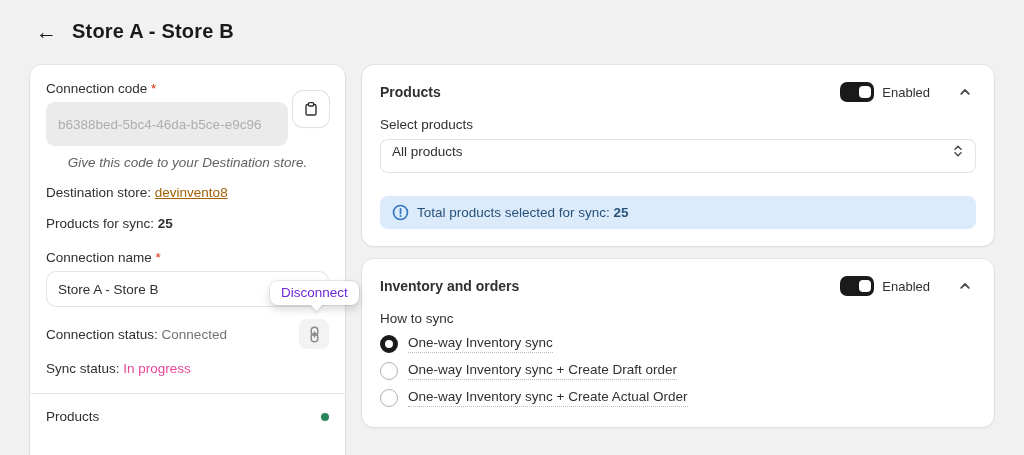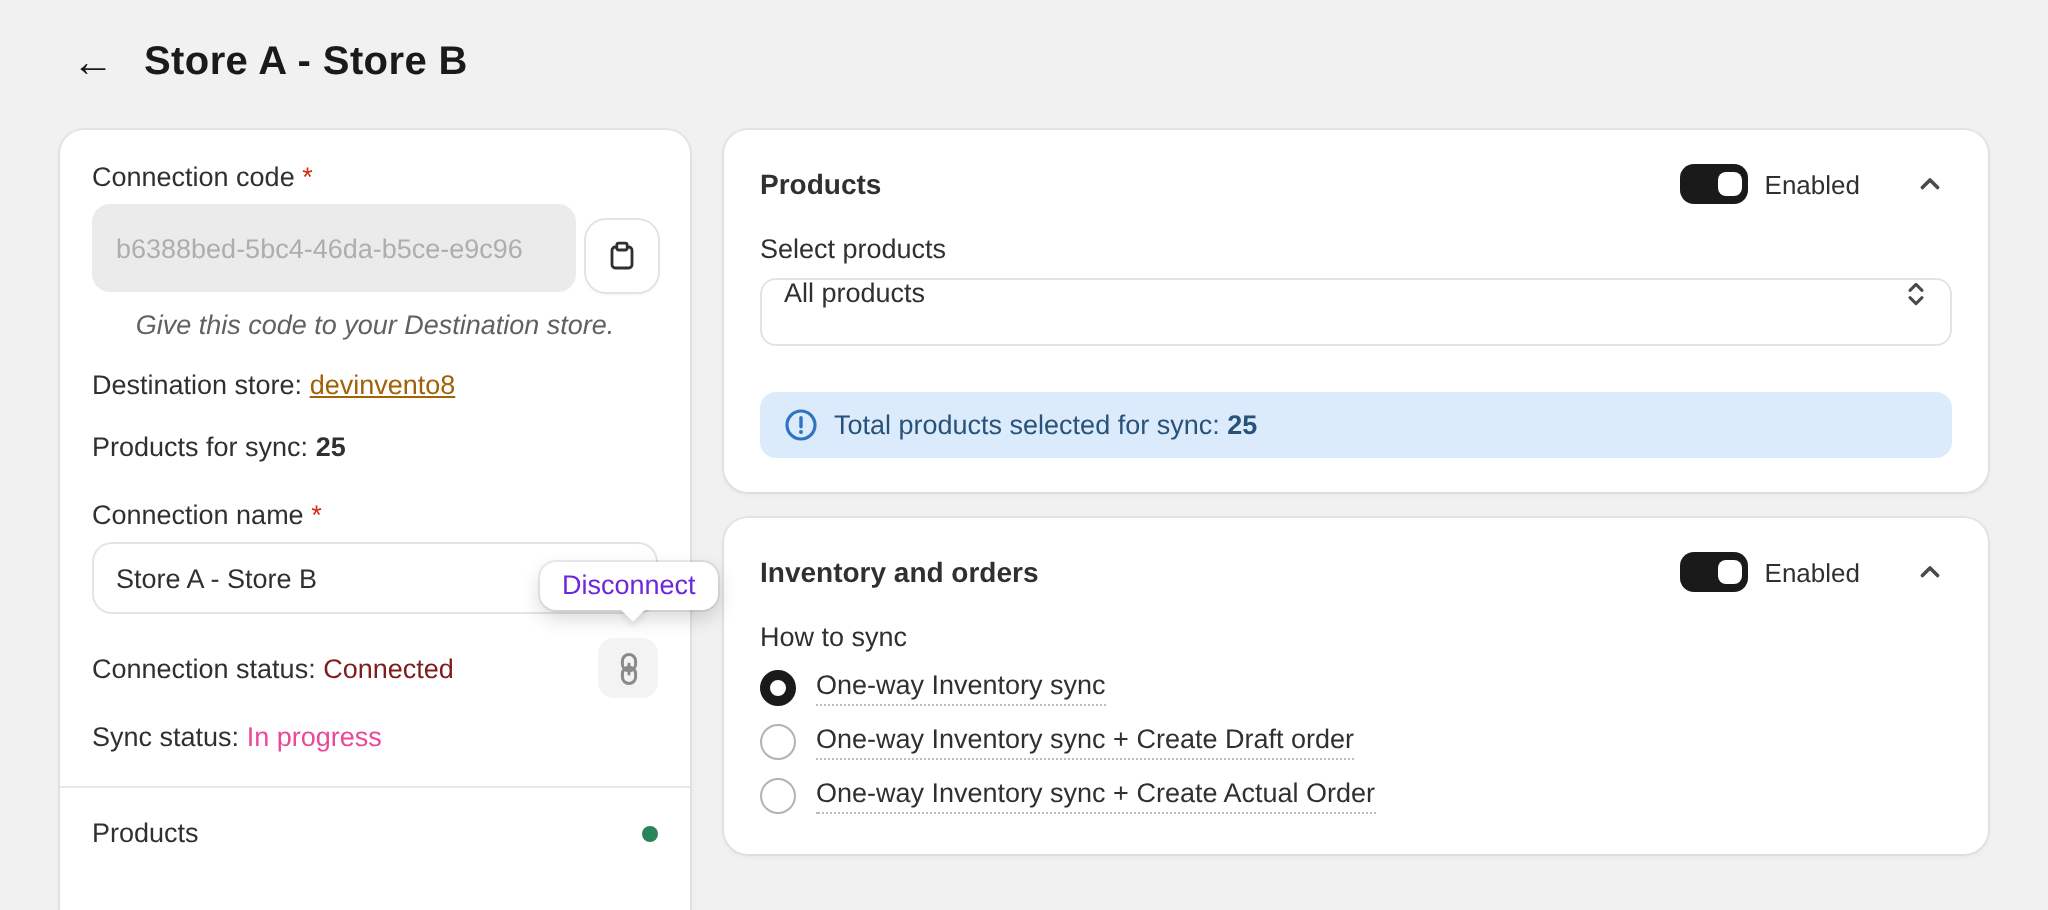--- a/index.html
+++ b/index.html
@@ -22,21 +22,21 @@
   .card {
     background: #fff;
     border-radius: 12px;
     box-shadow: 0 0 0 1px rgba(0,0,0,.045), 0 1px 3px rgba(0,0,0,.06);
   }
 
   
   .left-card { width: 315px; padding: 16px; position: relative; height: 436px; flex: none; }
   .field-label { font-size: 13.5px; margin-bottom: 6px; }
   .req { color: #d72c0d; }
-  .code-block { display: flex; gap: 5px; align-items: flex-end; }
+  .code-block { display: flex; gap: 5px; align-items: flex-start; }
   .code-col { flex: 1; min-width: 0; }
   .code-input {
     width: 100%; height: 44px; background: #ebebeb; border: none; border-radius: 9px;
     color: #aeaeae; padding: 0 12px; font-size: 13.5px; font-family: inherit;
     white-space: nowrap; overflow: hidden;
   }
   .copy-btn {
     width: 36px; height: 36px; margin-top: 10px; border-radius: 10px; background: #fff;
     box-shadow: 0 0 0 1px #e3e3e3, 0 1px 2px rgba(0,0,0,.06);
     display: flex; align-items: center; justify-content: center; cursor: pointer; flex: none;
@@ -46,21 +46,21 @@
   .info-row + .info-row { margin-top: 16px; }
   .link { color: #a16207; text-decoration: underline; cursor: pointer; }
   .bold { font-weight: 700; }
   .name-label { margin-top: 19px; }
   .name-input {
     width: 100%; height: 36px; border: none; border-radius: 10px; background: #fff;
     box-shadow: inset 0 0 0 1px #e4e4e4; padding: 0 12px; font-size: 13.5px;
     font-family: inherit; color: #303030;
   }
   .status-row { display: flex; justify-content: space-between; align-items: center; margin-top: 12px; }
-  .green { color: #7f1d1d; }
+  .green { color: #737373; }
   .blue { color: #ec4899; }
   .unlink-btn {
     width: 30px; height: 30px; border-radius: 8px; background: #f3f3f3;
     display: flex; align-items: center; justify-content: center; cursor: pointer;
   }
   .sync-row { margin-top: 12px; }
   .divider { height: 1px; background: #e7e7e7; margin: 17px -16px 0 -16px; }
   .footer-row { display: flex; justify-content: space-between; align-items: center; padding-top: 15px; }
   .green-dot { width: 8px; height: 8px; border-radius: 50%; background: #29845a; }
 
@@ -83,22 +83,22 @@
   .panel-title { font-size: 14px; font-weight: 700; flex: 1; }
   .toggle { width: 34px; height: 20px; background: #1a1a1a; border-radius: 7px; position: relative; cursor: pointer; flex: none; }
   .toggle-knob { position: absolute; right: 3px; top: 4px; width: 12px; height: 12px; background: #fff; border-radius: 4px; }
   .toggle-label { font-size: 13px; margin-left: 8px; }
   .chevron-btn { margin-left: 28px; margin-right: 4px; cursor: pointer; display: flex; align-items: center; }
   .panel-body { padding: 0 18px; }
 
   .select-label { margin-top: 15px; }
   .select-box {
     margin-top: 7px; height: 34px; border-radius: 8px; background: #fff;
-    box-shadow: inset 0 0 0 1px #e3e3e3; display: flex; align-items: flex-start;
-    justify-content: space-between; padding: 0 12px; font-size: 13.5px; cursor: pointer;
+    box-shadow: inset 0 0 0 1px #e3e3e3; display: flex; align-items: flex-end;
+    justify-content: space-between; padding: 14px 12px; font-size: 13.5px; cursor: pointer;
   }
   .banner {
     margin: 23px 0 17px 0; background: #dcebfb; border-radius: 8px;
     padding: 8px 12px; display: flex; align-items: center; gap: 8px;
     font-size: 13.5px; color: #29527a;
   }
 
   .how-label { margin-top: 15px; }
   .radio-row { display: flex; align-items: center; gap: 10px; margin-top: 9px; }
   .radio { width: 18px; height: 18px; border-radius: 50%; background: #fff; flex: none; cursor: pointer; }

